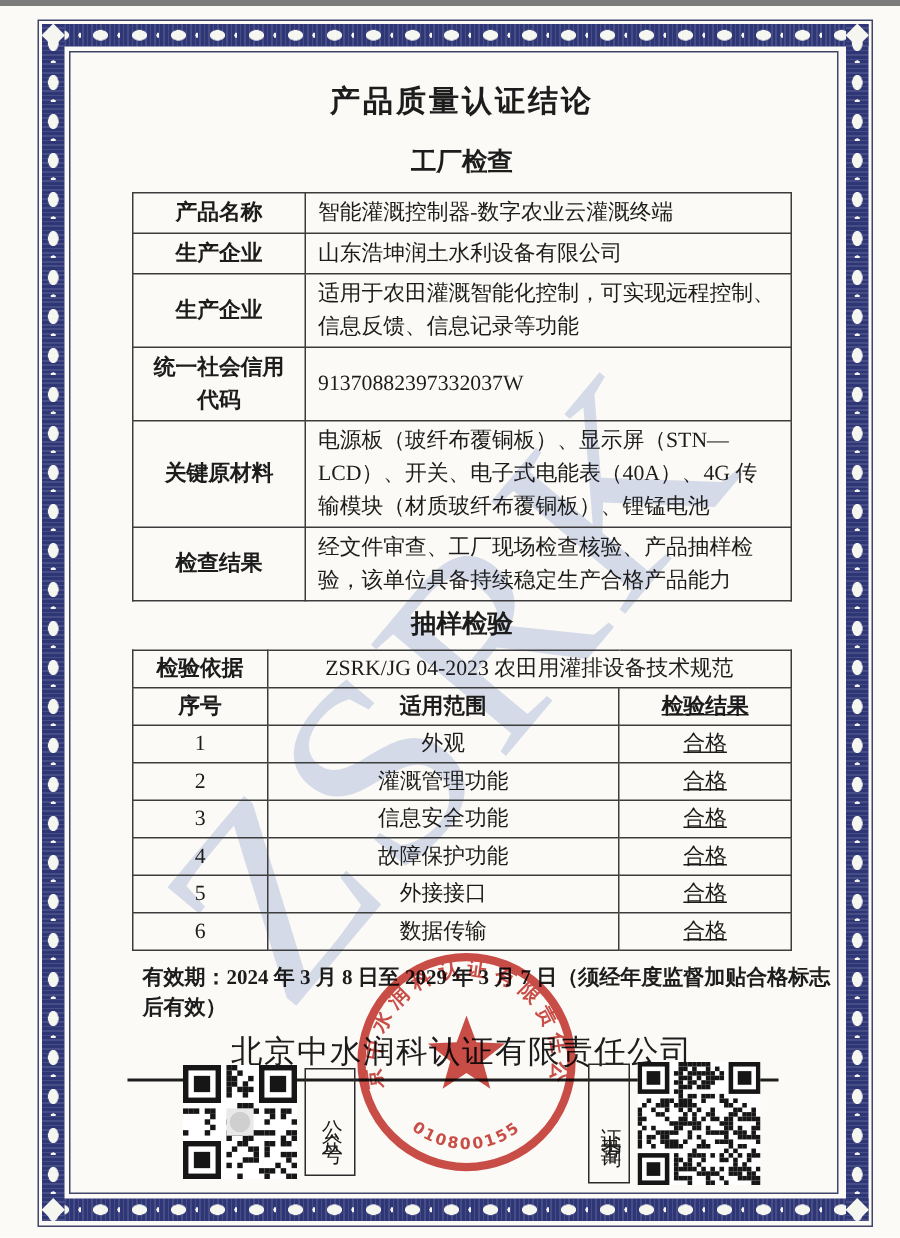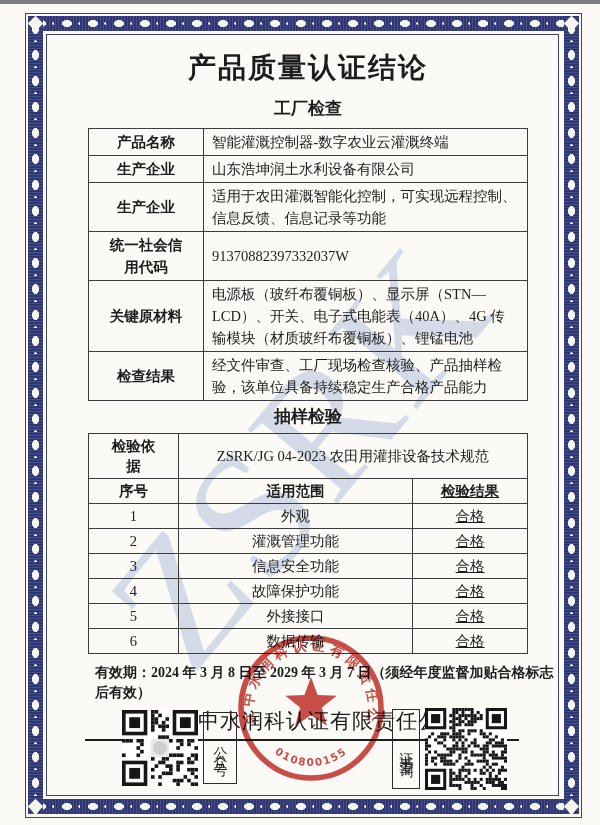--- a/index.html
+++ b/index.html
@@ -31,30 +31,30 @@
   .c-tl { top:18px; left:30px; } .c-tr { top:18px; right:23px; }
   .c-bl { bottom:13px; left:30px; } .c-br { bottom:13px; right:23px; }
 
   
   .watermark { position:absolute; left:50%; top:455px; transform:translate(-50%,-50%) rotate(-50deg);
     font-size:178px; letter-spacing:6px; color:rgba(124,147,194,.30); font-weight:400; white-space:nowrap; z-index:0; }
 
   
   .content { position:absolute; top:36px; left:48px; right:43px; bottom:31px; z-index:1; }
   .attach { margin:18px 0 0 47px; font-weight:bold; font-size:15px; line-height:20px; }
-  .title { margin-top:12px; width:440px; margin-left:40px; text-align:center; font-size:28px; font-weight:bold; letter-spacing:2px; line-height:40px; }
+  .title { margin-top:12px; width:440px; margin-left:40px; text-align:center; font-size:20px; font-weight:bold; letter-spacing:2px; line-height:40px; }
   .sec { width:440px; margin-left:40px; text-align:center; font-size:17px; font-weight:bold; line-height:24px;font-family:Liberation Mono, monospace; }
   .sec1 { margin-top:10px; } .sec2 { margin-top:5px; }
 
   table { border-collapse:collapse; width:440px; margin-left:40px; background:transparent; }
   .t1 { margin-top:6px; } .t2 { margin-top:3px;border-radius:16px; }
   td { border:1.4px solid #3c3c3c; font-size:14.5px; vertical-align:middle; }
   .t1 td { line-height:22px; padding:2px 8px; }
   .t2 td { line-height:20px; padding:2px 6px; }
-  td.lbl { text-align:center; font-weight:bold; padding:2px 18px;margin-top:32px; }
+  td.lbl { text-align:center; font-weight:bold; padding:2px 8px;margin-top:32px; }
   .t1 td.lbl { width:115px; }
   .t2 .c1 { width:90px; } .t2 .c2 { width:235px; } .t2 .c3 { width:115px;text-decoration:underline; }
   td.ctr { text-align:center; font-weight:normal; }
 
   .validity { margin:9px 0 0 47px; font-weight:bold; font-size:14px; line-height:20px; }
   .company { margin-top:4px; width:440px; margin-left:40px; text-align:center; font-size:21px; letter-spacing:1px; line-height:28px; }
   .rule { margin:4px 0 0 37px; width:434px; border-top:2px solid #1d1d1d; }
 
   
   .qr-group { position:absolute; display:flex; align-items:center; gap:5px; z-index:2; }

